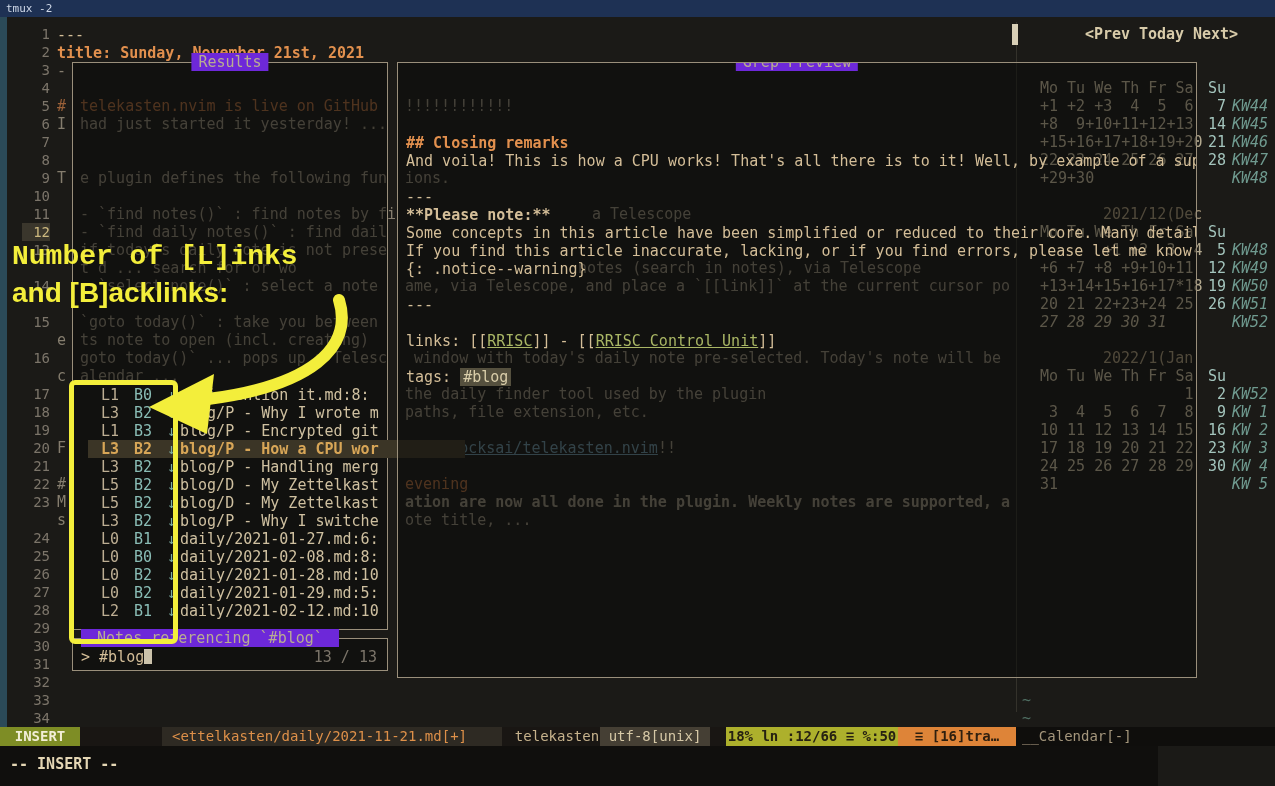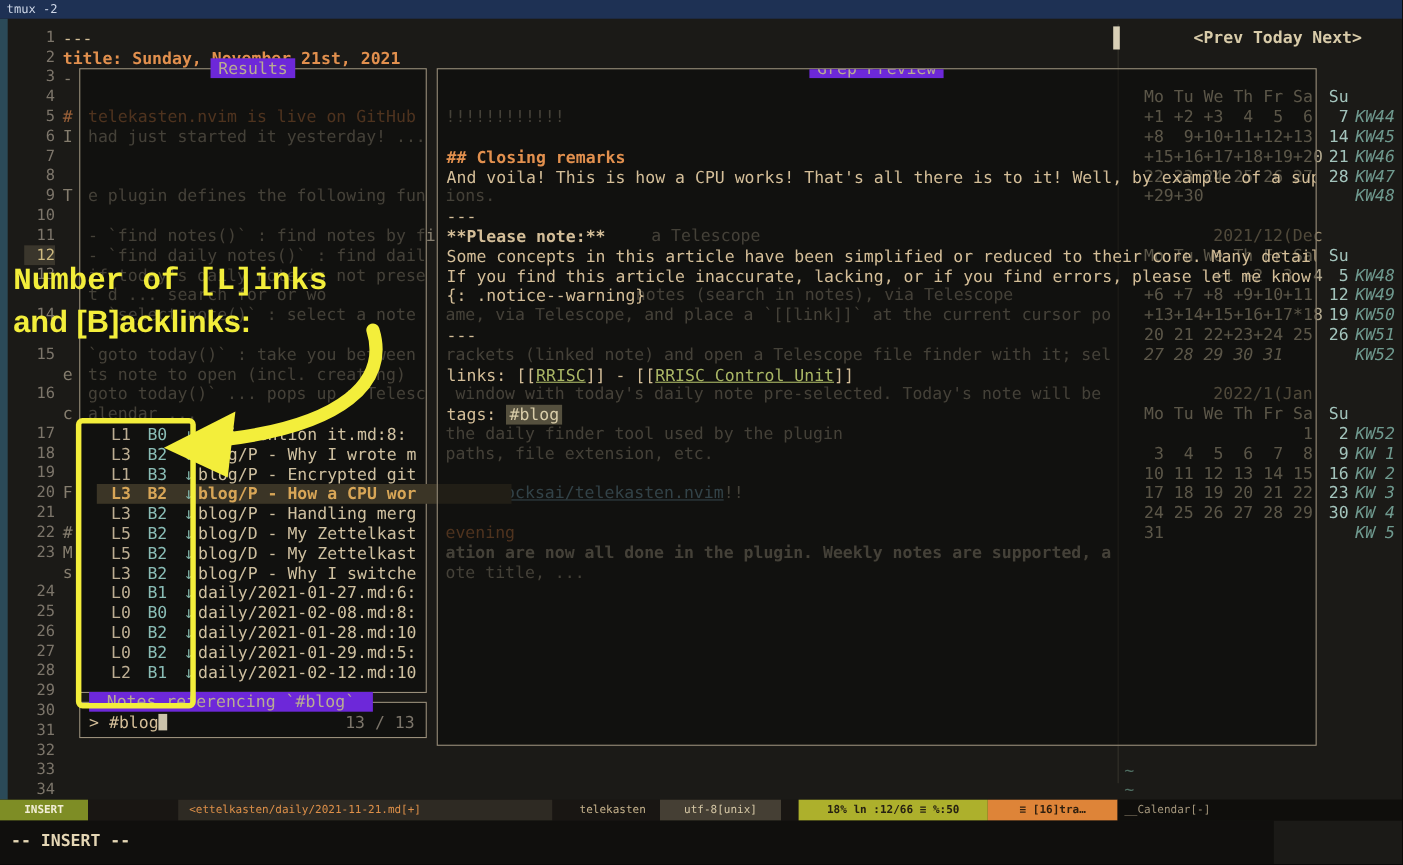--- a/index.html
+++ b/index.html
@@ -34,21 +34,21 @@
   .rrow.sel{background:#3b3526;}
   .rrow span{position:absolute;white-space:pre;}
   .rl{left:13px;color:#bdae93}.rb{left:46px;color:#8abdb6}.ra{left:79px;color:#7daea3}.rt{left:92px;color:#cfc0a0}
   .rrow.sel .rl,.rrow.sel .rb,.rrow.sel .rt{color:#d8a657;font-weight:bold;}
   .promptline{position:absolute;left:8px;top:9px;white-space:pre;color:#d4be98;}
   .cursor{display:inline-block;width:8px;height:15px;background:#ccc3ab;vertical-align:-2px;}
   .pcount{position:absolute;right:10px;top:9px;color:#7c756a;}
   
   .navbtn{position:absolute;top:25px;color:#d8cba9;font-weight:bold;white-space:pre;}
   
-  #st{position:absolute;left:0;top:727px;width:1275px;height:19px;background:#191613;z-index:4;font-size:10px;line-height:19px;}
+  #st{position:absolute;left:0;top:727px;width:1275px;height:19px;background:#191613;z-index:4;font-size:14px;line-height:19px;}
   .seg{position:absolute;top:0;height:19px;white-space:pre;box-sizing:border-box;overflow:hidden;}
   .seg-mode{left:0;width:80px;background:#7e8d25;color:#f2eed6;font-weight:bold;text-align:center;}
   .seg-branch{left:80px;width:82px;background:#3d3931;color:#c9bb9b;text-align:center;margin-top:32px;}
   .seg-file{left:162px;width:340px;background:#2e2a23;color:#de9049;padding-left:10px;}
   .seg-plugin{left:502px;width:110px;color:#c6b28c;text-align:center;}
   .seg-enc{left:600px;width:110px;background:#453f34;color:#d6c8a6;text-align:center;}
   .seg-pos{left:726px;width:172px;background:#adb02c;color:#262112;font-weight:bold;text-align:center;}
   .seg-buf{left:898px;width:118px;background:#de8438;color:#2e1f0f;font-weight:bold;text-align:center;}
   .seg-tail{left:1016px;width:259px;background:#0f0e0c;}
   .seg-calstat{left:1022px;width:250px;color:#a4967c;}
@@ -131,21 +131,20 @@
       <div class="abs dim" style="left: 80px; top: 277px;">- `select note()` : select a note</div>
       <div class="abs dim" style="left: 80px; top: 313px;">`goto today()` : take you between</div>
       <div class="abs dim" style="left: 80px; top: 331px;">ts note to open (incl. creating)</div>
       <div class="abs dim" style="left: 80px; top: 349px;">goto today()` ... pops up a Telesc</div>
       <div class="abs dim" style="left: 80px; top: 367px;">alendar ...</div>
       <div class="abs dim" style="left: 405px; top: 97px;">!!!!!!!!!!!!</div>
       <div class="abs dim" style="left: 405px; top: 169px;">ions.</div>
       <div class="abs dim" style="left: 592px; top: 205px;">a Telescope</div>
       <div class="abs dim" style="left: 578px; top: 259px;">notes (search in notes), via Telescope</div>
       <div class="abs dim" style="left: 405px; top: 277px;">ame, via Telescope, and place a `[[link]]` at the current cursor po</div>
-      <div class="abs dim" style="left: 405px; top: 313px;">rackets (linked note) and open a Telescope file finder with it; sel</div>
       <div class="abs dim" style="left: 405px; top: 349px;"> window with today's daily note pre-selected. Today's note will be</div>
       <div class="abs dim" style="left: 405px; top: 385px;">the daily finder tool used by the plugin</div>
       <div class="abs dim" style="left: 405px; top: 403px;">paths, file extension, etc.</div>
       <div class="abs dlnk" style="left: 405px; top: 439px;">/renerocksai/telekasten.nvim</div>
       <div class="abs dim" style="left: 658px; top: 439px;">!!</div>
       <div class="abs dimo" style="left: 405px; top: 475px;">evening</div>
       <div class="abs dim" style="left: 405px; top: 493px; font-weight: bold;">ation are now all done in the plugin. Weekly notes are supported, a</div>
       <div class="abs dim" style="left: 405px; top: 511px;">ote title, ...</div>
       <div class="abs tilde" style="left: 1022px; top: 691px;">~</div>
       <div class="abs tilde" style="left: 1022px; top: 709px;">~</div>

